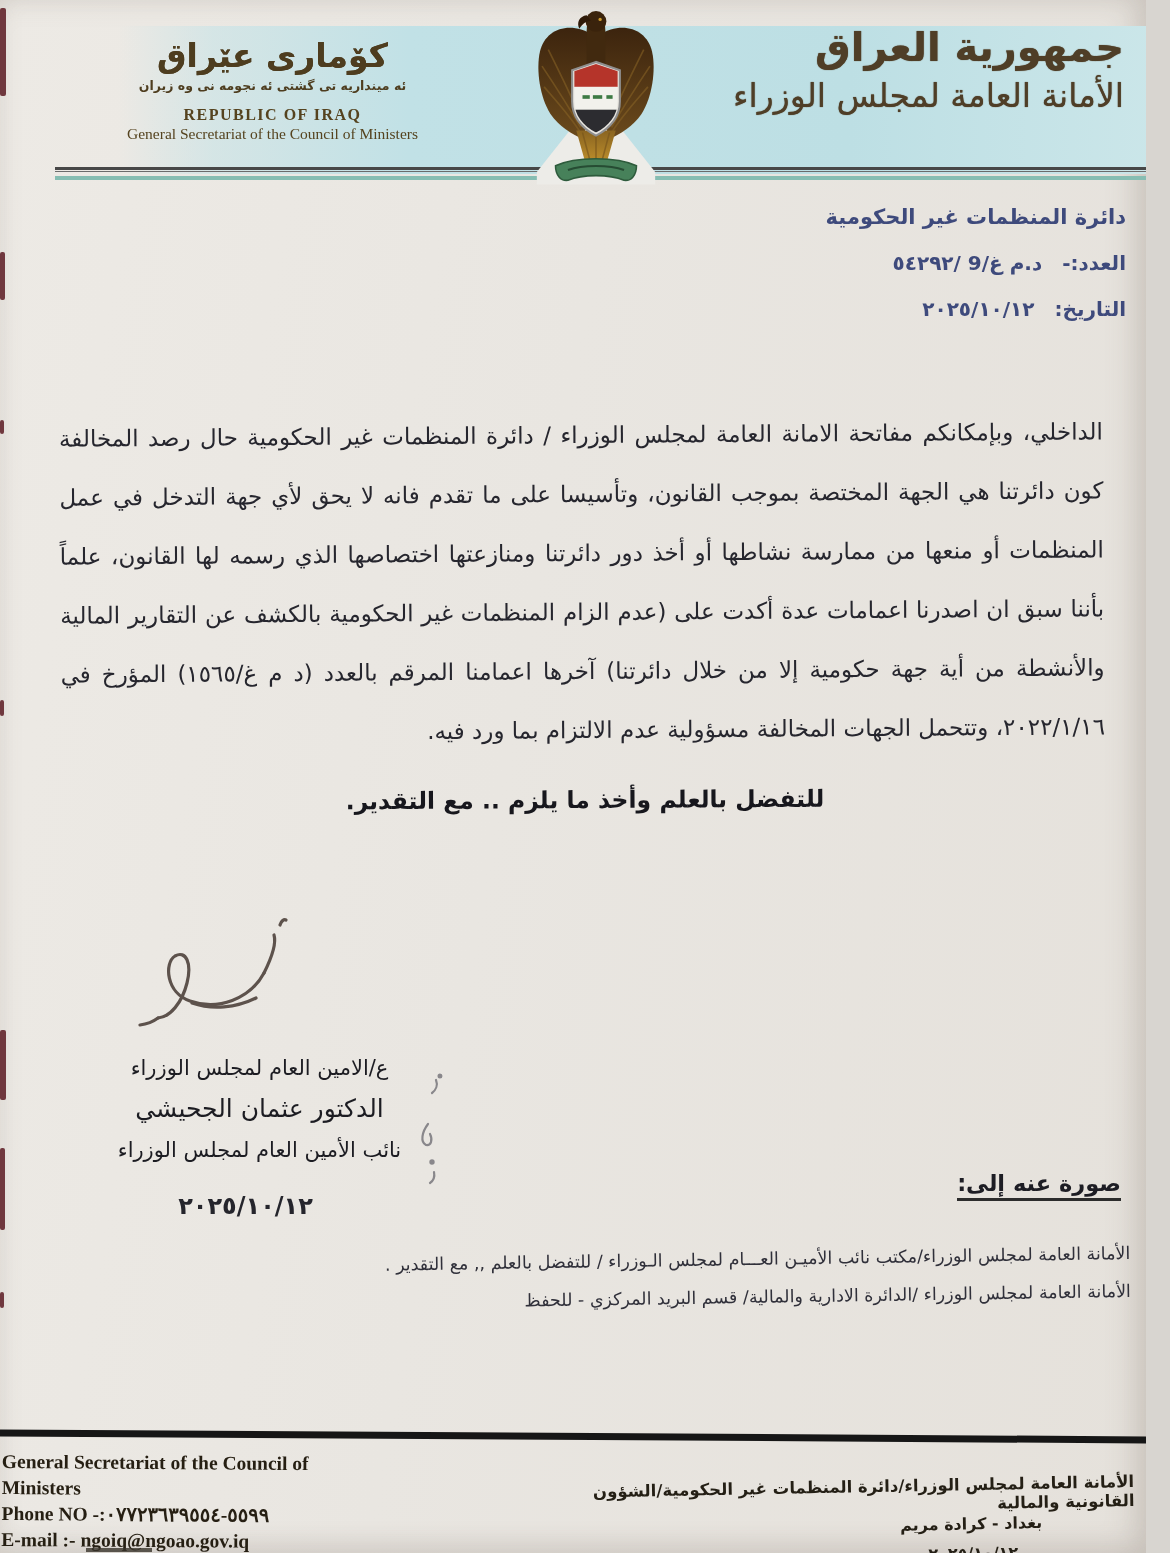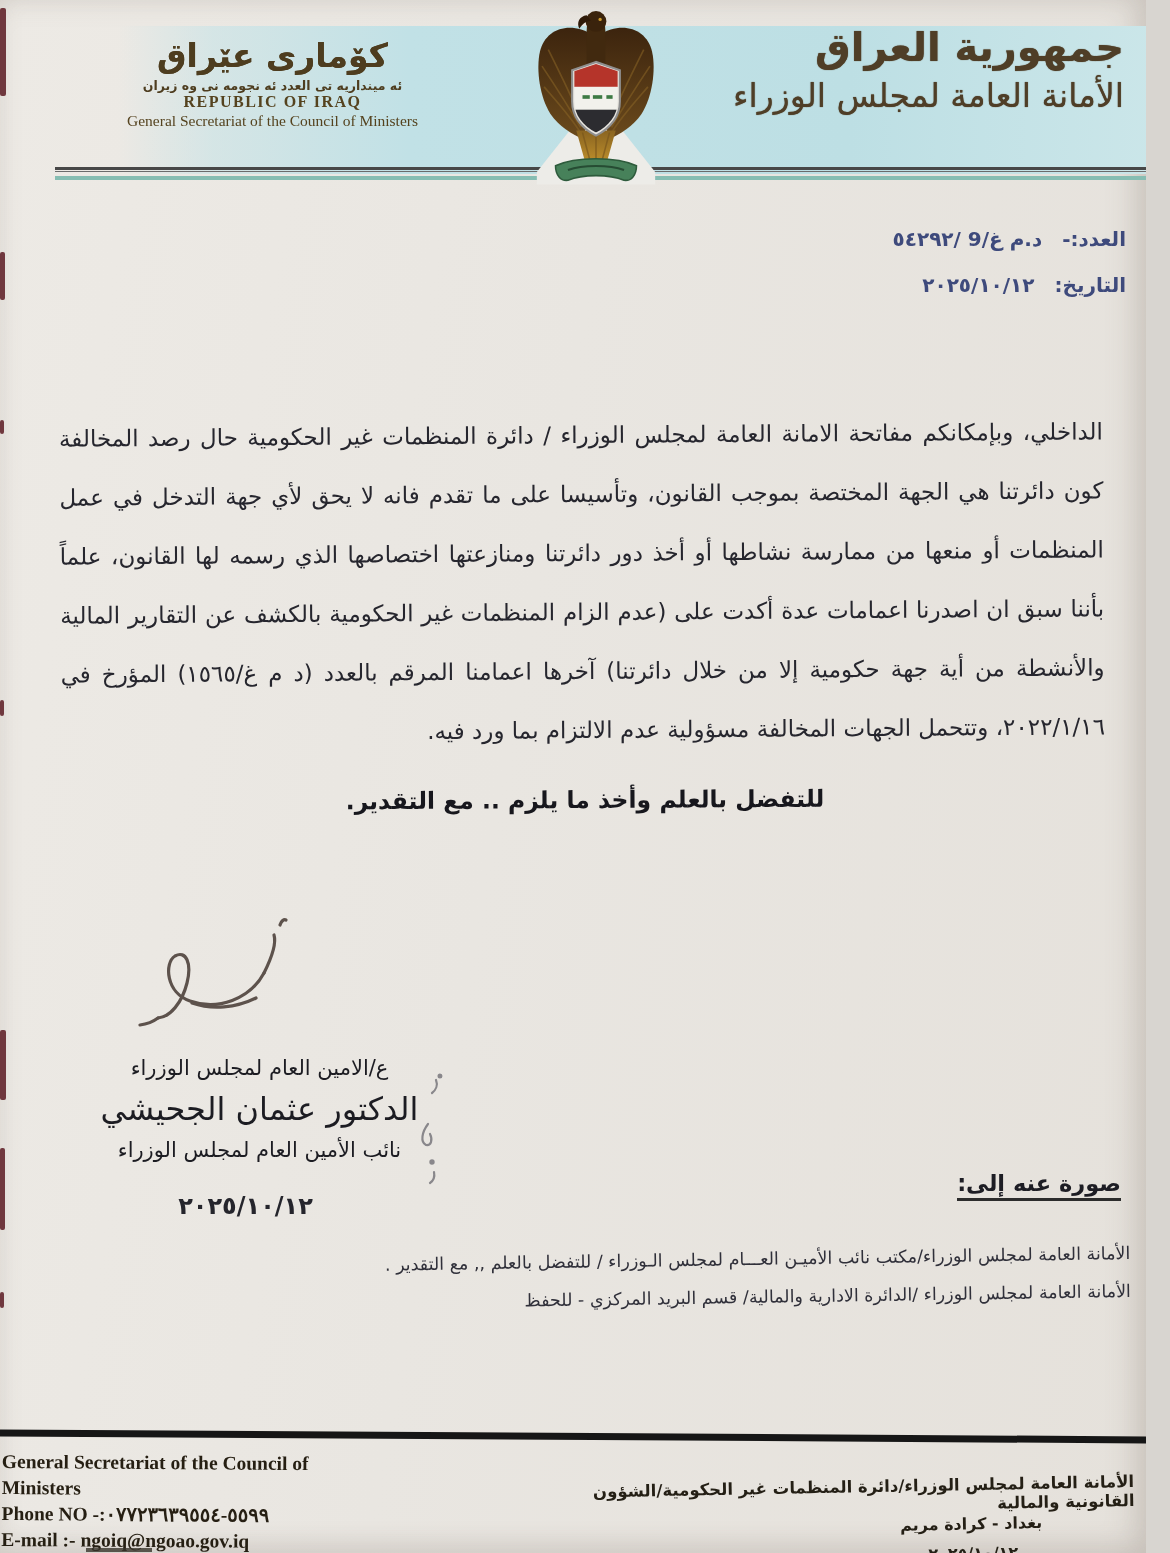--- a/index.html
+++ b/index.html
@@ -11,42 +11,42 @@
   }
   
   .band{position:absolute;left:118px;top:26px;width:1044px;height:148px;
     background:linear-gradient(to right,rgba(198,227,231,0) 0%,rgba(198,227,231,.6) 9%,#c1e1e6 28%,#bddfe4 70%,#cbe6e9 100%);}
   .rule-dark{position:absolute;left:55px;top:167px;width:1096px;height:3px;background:#474747;}
   .rule-dark2{position:absolute;left:55px;top:171px;width:1096px;height:1px;background:#6b6b6b;}
   .rule-teal{position:absolute;left:55px;top:176px;width:1096px;height:4px;background:#86bdb2;}
   .hdr-left{position:absolute;left:75px;top:36px;width:395px;text-align:center;color:#4e3d1f;}
   .hdr-left .ku-big{font-size:33px;font-weight:bold;letter-spacing:1px;text-shadow:0 0 .6px #4e3d1f;}
   .hdr-left .ku-small{font-size:12.5px;font-weight:bold;margin-top:3px;}
-  .hdr-left .en1{font-size:16px;font-weight:bold;letter-spacing:1.5px;margin-top:0;font-family:"Liberation Serif",serif;color:#55431f;text-align:center;}
+  .hdr-left .en1{font-size:16px;font-weight:bold;letter-spacing:1.5px;margin-top:13px;font-family:"Liberation Serif",serif;color:#55431f;text-align:center;}
   .hdr-left .en2{font-size:15.5px;font-weight:normal;margin-top:1px;font-family:"Liberation Serif",serif;color:#55431f;}
   .hdr-right{position:absolute;right:22px;top:24px;width:440px;text-align:right;color:#4f3e27;direction:rtl;}
   .hdr-right .ar1{font-size:40px;font-weight:bold;text-shadow:0 0 1px #4f3e27;}
   .hdr-right .ar2{font-size:33px;font-weight:normal;margin-top:6px;text-shadow:0 0 1px #4f3e27;}
   .emblem{position:absolute;left:520px;top:8px;width:152px;height:192px;}
   
   .ref{position:absolute;right:20px;top:205px;width:450px;direction:rtl;text-align:right;color:#3e4a7c;font-weight:bold;}
   .ref .dept{font-size:21px;}
   .ref .row{margin-top:22px;font-size:20px;display:flex;gap:20px;align-items:baseline;}
   .ref .row .val{letter-spacing:1px;}
   
   .body-par{position:absolute;left:60px;top:406px;width:1044px;direction:rtl;text-align:justify;
     font-size:23px;line-height:59px;color:#26262e;transform:rotate(-.4deg);}
   .closing{position:absolute;left:0;top:786px;width:1170px;text-align:center;direction:rtl;
     font-size:23.5px;font-weight:bold;color:#17171d;transform:rotate(-.3deg);}
   
   .sig-svg{position:absolute;left:128px;top:905px;width:250px;height:155px;}
   .sig-block{position:absolute;left:62px;top:1048px;width:395px;text-align:center;direction:rtl;
     font-weight:normal;color:#1c1c22;}
   .sig-block .l1{font-size:21px;line-height:40px;}
-  .sig-block .l2{font-size:32px;line-height:42px;letter-spacing:1px;}
+  .sig-block .l2{font-size:25px;line-height:42px;letter-spacing:1px;}
   .sig-block .l3{font-size:21px;line-height:40px;}
   .sig-date{position:absolute;left:128px;top:1192px;width:235px;text-align:center;
     font-size:24px;font-weight:bold;letter-spacing:2px;color:#25252c;}
   .pen-marks{position:absolute;left:398px;top:1072px;width:70px;height:115px;opacity:.55;}
   
   .copy-head{position:absolute;right:25px;top:1170px;direction:rtl;font-size:22.5px;font-weight:bold;
     color:#1d1d24;padding-bottom:2px;border-bottom:3px solid #2c2c2c;}
   .copy-list{position:absolute;right:16px;top:1234px;width:960px;direction:rtl;text-align:right;
     font-size:17.5px;line-height:38px;color:#30303a;transform:rotate(-.9deg);transform-origin:right top;}
   
@@ -68,21 +68,21 @@
 
 <div id="page">
 
   <div class="band"></div>
   <div class="rule-dark"></div>
   <div class="rule-dark2"></div>
   <div class="rule-teal"></div>
 
   <div class="hdr-left">
     <div class="ku-big">کۆماری عێراق</div>
-    <div class="ku-small">ئه مینداریه تی العدد ئه نجومه نی وه زیران</div>
+    <div class="ku-small">ئه مینداریه تی گشتی ئه نجومه نی وه زیران</div>
     <div class="en1">REPUBLIC OF IRAQ</div>
     <div class="en2">General Secretariat of the Council of Ministers</div>
   </div>
 
   <div class="hdr-right">
     <div class="ar1">جمهورية العراق</div>
     <div class="ar2">الأمانة العامة لمجلس الوزراء</div>
   </div>
 
   <svg class="emblem" viewBox="0 0 130 185">
@@ -129,20 +129,21 @@
         <rect x="52" y="84" width="7" height="3.5"></rect>
           <rect x="62" y="84" width="9" height="3.5"></rect>
           <rect x="75" y="84" width="6" height="3.5"></rect>
       </g>
     </g>
     <path d="M26,152 C45,143 85,143 104,152 C104,161 99,167 92,166 C78,160 52,160 38,166 C31,167 26,161 26,152 Z" fill="#47815a" stroke="#2e5b3c" stroke-width="1.5"></path>
     <path d="M38,156 C52,151 78,151 92,156" stroke="#1e3f29" stroke-width="2" opacity=".8" fill="none"></path>
   </svg>
 
   <div class="ref">
+    <div class="dept">دائرة المنظمات غير الحكومية</div>
     <div class="row">
       <span>العدد:-</span>
       <span class="val">د.م غ/9 /٥٤٢٩٢</span>
     </div>
     <div class="row">
       <span>التاريخ:</span>
       <span class="val">٢٠٢٥/١٠/١٢</span>
     </div>
   </div>
 

